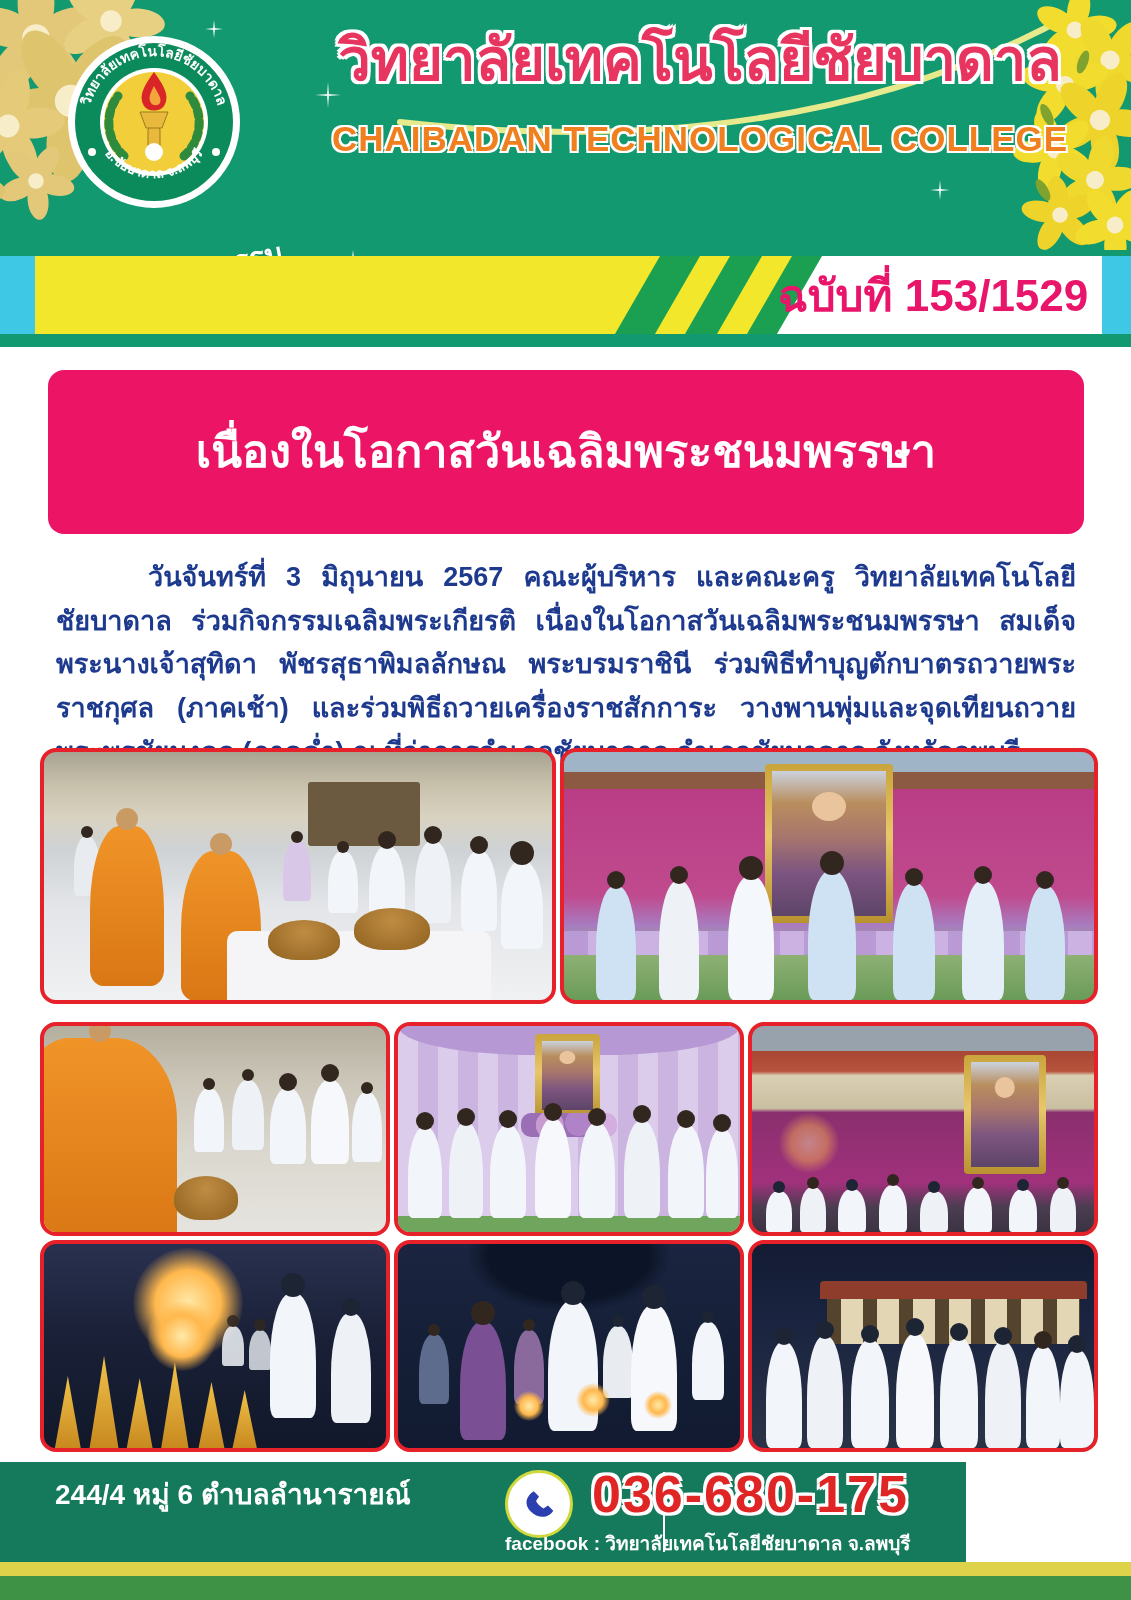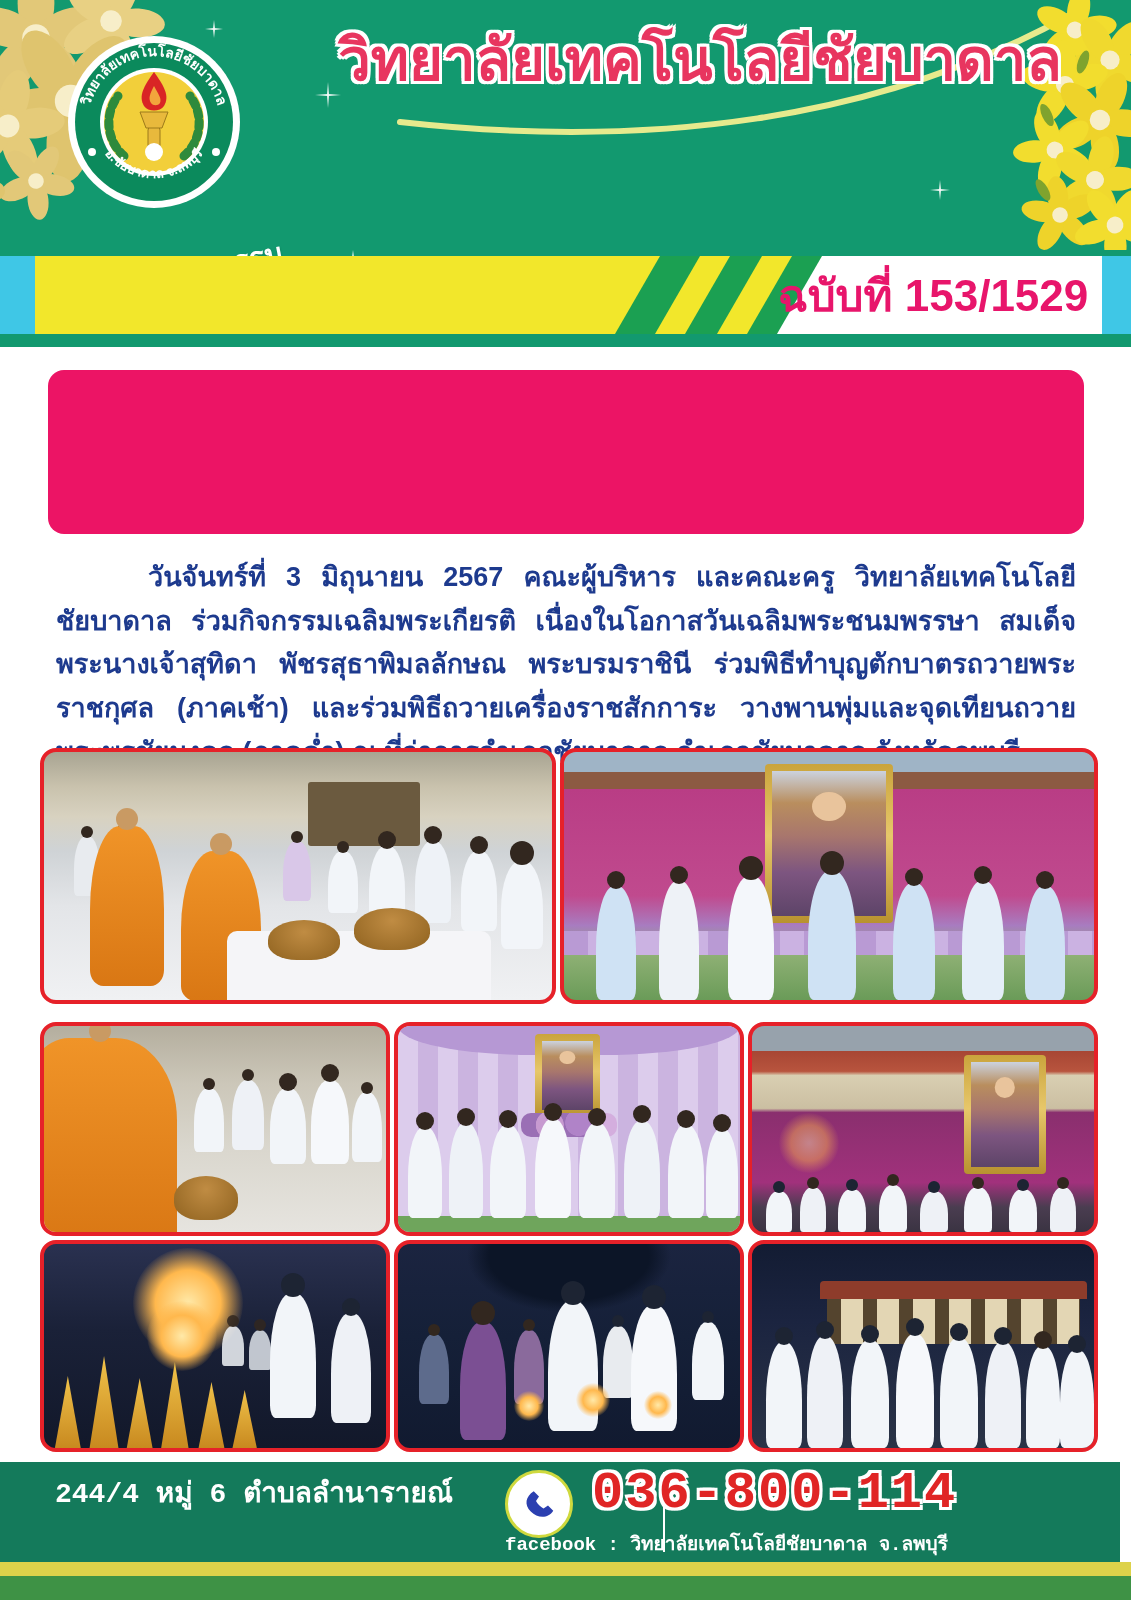--- a/index.html
+++ b/index.html
@@ -66,21 +66,21 @@
   .s1{background:linear-gradient(180deg,#a8a492 0%,#c9c2ad 14%,#d8d2c0 26%,#cfd3d6 40%,#e3e5e8 62%,#f0f1f3 100%);}
   .s2{background:linear-gradient(180deg,#9fb4c6 0%,#9fb4c6 8%,#8c5a42 8%,#8c5a42 15%,#b93d85 15%,#c04a8e 58%,#a87cc0 70%,#8eb074 82%,#6a9b58 100%);}
   .s3{background:linear-gradient(180deg,#b4ae9e 0%,#ccc7b9 28%,#dad7ce 60%,#e6e4df 100%);}
   .s4{background:repeating-linear-gradient(90deg,#dcccec 0 20px,#cbb4e0 20px 40px);}
   .s5{background:linear-gradient(180deg,#97a2ac 0%,#97a2ac 12%,#a74634 12%,#b8543e 22%,#d9cfb2 24%,#cbbfa2 40%,#8a2f6e 42%,#a1317c 76%,#4a3d50 88%,#3a3342 100%);}
   .s6{background:linear-gradient(180deg,#2a3150 0%,#1a2138 42%,#12182a 100%);}
   .s7{background:linear-gradient(180deg,#1b2440 0%,#152038 45%,#111a30 100%);}
   .s8{background:linear-gradient(180deg,#131c33 0%,#1b2440 38%,#2a3346 100%);}
 
   
-  .footer{position:absolute;left:0;top:1462px;width:1120px;height:100px;background:#147a5b;color:#fff;font-family:Liberation Mono, monospace;}
+  .footer{position:absolute;left:0;top:1462px;width:966px;height:100px;background:#147a5b;color:#fff;}
   .footer-divider{position:absolute;left:663px;top:10px;width:2px;height:80px;background:#ffffff;}
   .addr{position:absolute;left:55px;top:12px;font-size:28px;font-weight:bold;line-height:1.5;}
   .phone-badge{position:absolute;left:505px;top:8px;width:62px;height:62px;border-radius:50%;background:#ffffff;
     border:3px solid #cfd93e;display:flex;align-items:center;justify-content:center;}
   .phone-number{position:absolute;left:592px;top:2px;font-size:52px;font-weight:bold;color:#e02525;letter-spacing:2px;
     text-shadow:-3px -3px 0 #fff,3px -3px 0 #fff,-3px 3px 0 #fff,3px 3px 0 #fff,0 3px 0 #fff,0 -3px 0 #fff;}
   .fb-line{position:absolute;left:505px;top:66px;font-size:19px;font-weight:bold;color:#ffffff;}
   .stripe-yellow{position:absolute;left:0;top:1562px;width:1131px;height:14px;background:#ddd24a;}
   .stripe-green{position:absolute;left:0;top:1576px;width:1131px;height:24px;background:#3e9245;}
 </style>
@@ -159,34 +159,36 @@
         <textPath href="#ringBottom" startOffset="50%" text-anchor="middle">อ.ชัยบาดาล จ.ลพบุรี</textPath>
       </text>
       <circle cx="26" cy="118" r="4" fill="#ffffff"></circle>
       <circle cx="150" cy="118" r="4" fill="#ffffff"></circle>
     </svg>
 
     <div class="slogan">ความรู้ คู่ คุณธรรม</div>
 
     <div class="title-stack">
       <div class="thai-title">วิทยาลัยเทคโนโลยีชัยบาดาล</div>
+      <div class="eng-title">CHAIBADAN TECHNOLOGICAL COLLEGE</div>
     </div>
 
     <div class="news-bar">
       <div class="band yellow-main"></div>
       <div class="band ystripe1"></div>
       <div class="band ystripe2"></div>
       <div class="band white-main"></div>
       <div class="cyan-edge" style="left:0;width:35px"></div>
       <div class="cyan-edge" style="left:1102px;width:29px"></div>
       <div class="news-right-text">ฉบับที่ 153/1529</div>
     </div>
   </div>
 
   <div class="headline-box">
+    <div class="hl">เนื่องในโอกาสวันเฉลิมพระชนมพรรษา</div>
   </div>
 
   <p class="article">วันจันทร์ที่ 3 มิถุนายน 2567 คณะผู้บริหาร และคณะครู วิทยาลัยเทคโนโลยีชัยบาดาล ร่วมกิจกรรมเฉลิมพระเกียรติ เนื่องในโอกาสวันเฉลิมพระชนมพรรษา สมเด็จพระนางเจ้าสุทิดา พัชรสุธาพิมลลักษณ พระบรมราชินี ร่วมพิธีทำบุญตักบาตรถวายพระราชกุศล (ภาคเช้า) และร่วมพิธีถวายเครื่องราชสักการะ วางพานพุ่มและจุดเทียนถวายพระพรชัยมงคล (ภาคค่ำ) ณ ที่ว่าการอำเภอชัยบาดาล อำเภอชัยบาดาล จังหวัดลพบุรี</p>
 
   <div class="ph s1" style="left:40px;top:748px;width:508px;height:248px">
     <div class="abs" style="left:52%;top:12%;width:22%;height:26%;background:#6b5a3f;border-radius:3px;"></div>
     <div class="px sm" style="left:6%;top:34%;width:26px;height:60px;background:#e8ebef;"></div>
     <div class="px sm" style="left:13%;top:33%;width:26px;height:62px;"></div>
     <div class="px sm" style="left:47%;top:36%;width:28px;height:60px;background:#d9c7e8;"></div>
     <div class="px sm" style="left:56%;top:40%;width:30px;height:62px;"></div>
@@ -302,19 +304,19 @@
   <div class="footer">
     <div class="addr">
       <div>244/4 หมู่ 6 ตำบลลำนารายณ์</div>
     </div>
     <div class="footer-divider"></div>
     <div class="phone-badge">
       <svg width="36" height="36" viewBox="0 0 48 48">
         <path d="M13 34c9 9 23 10 30-1l-7-7-6 4c-4-2-8-6-10-10l4-6-7-7C6 14 4 25 13 34z" fill="#2b3fb0"></path>
       </svg>
     </div>
-    <div class="phone-number">036-800-114</div>
+    <div class="phone-number">036-680-175</div>
     <div class="fb-line">facebook : วิทยาลัยเทคโนโลยีชัยบาดาล จ.ลพบุรี</div>
   </div>
   <div class="stripe-yellow"></div>
   <div class="stripe-green"></div>
 
 </div>
 
 </body></html>

